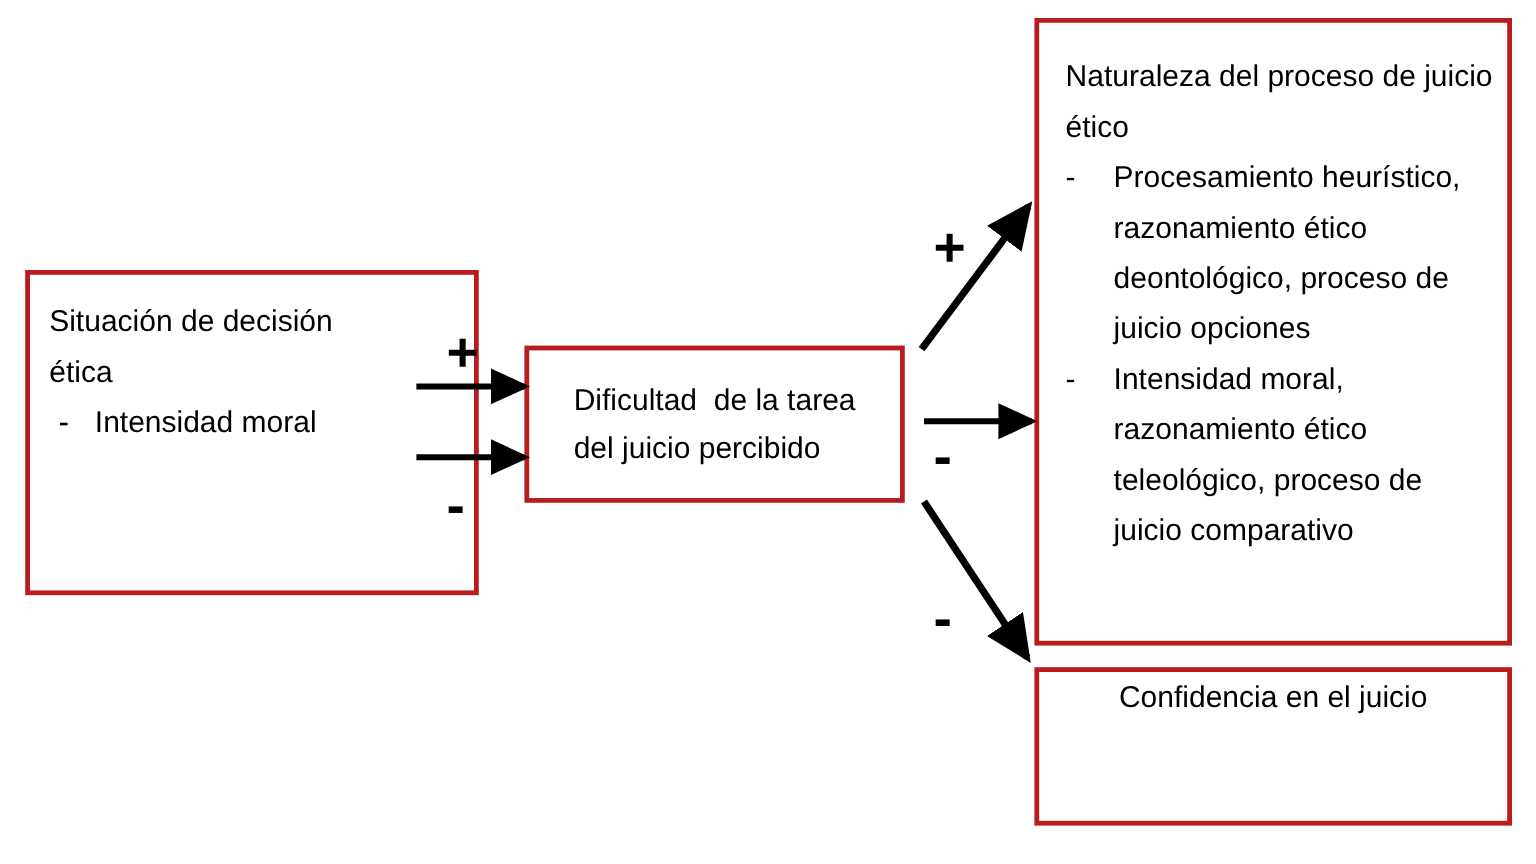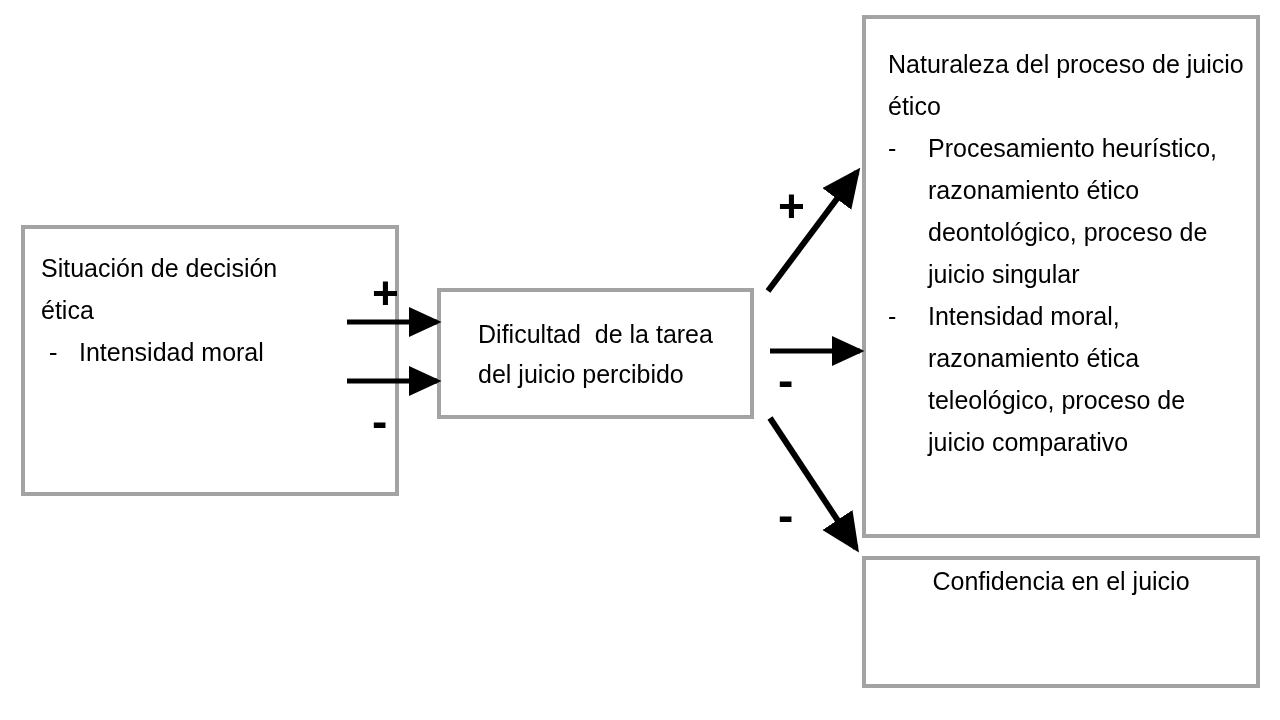--- a/index.html
+++ b/index.html
@@ -16,21 +16,21 @@
   }
   #diagram-root {
     position: relative;
     width: 1280px;
     height: 720px;
     background: #ffffff;
   }
   .node-box {
     position: absolute;
     box-sizing: border-box;
-    border: 4px solid #a3a3a3;
+    border: 4px solid #b91c1c;
     background: #ffffff;
   }
   .box-text {
     font-family: "Liberation Sans", sans-serif;
     font-size: 25px;
     line-height: 42px;
     color: #000000;
     white-space: pre-wrap;
   }
   
@@ -147,25 +147,25 @@
     <span class="box-text">Dificultad  de la tarea
 del juicio percibido</span>
   </div>
 
   <div class="node-box" id="box-outcome-nature">
     <span class="box-text title">Naturaleza del proceso de juicio
 ético</span>
     <ul class="bullet-list">
       <li>
         <span class="dash">-</span>
-        <span>Procesamiento heurístico, razonamiento ético deontológico, proceso de juicio singular</span>
+        <span>Procesamiento heurístico, razonamiento ético deontológico, proceso de juicio opciones</span>
       </li>
       <li>
         <span class="dash">-</span>
-        <span>Intensidad moral, razonamiento ética teleológico, proceso de juicio comparativo</span>
+        <span>Intensidad moral, razonamiento ético teleológico, proceso de juicio comparativo</span>
       </li>
     </ul>
   </div>
 
   <div class="node-box" id="box-outcome-confidence">
     <span class="box-text">Confidencia en el juicio</span>
   </div>
 
   <svg id="connectors" viewBox="0 0 1280 720">
     <defs>

